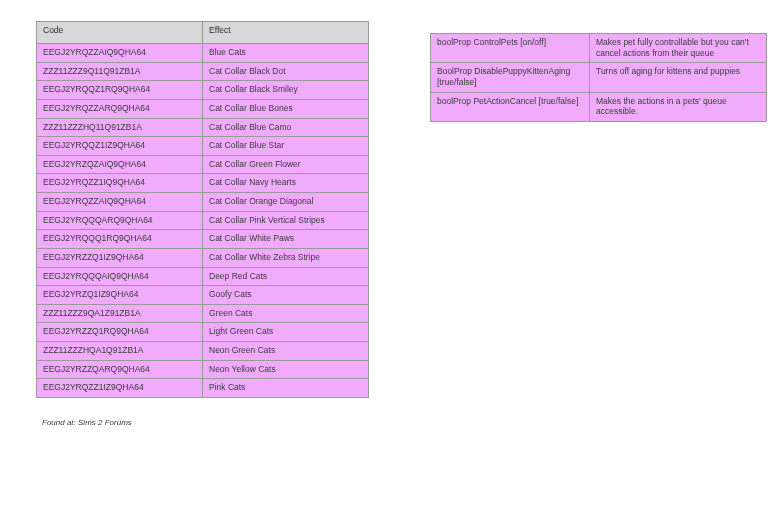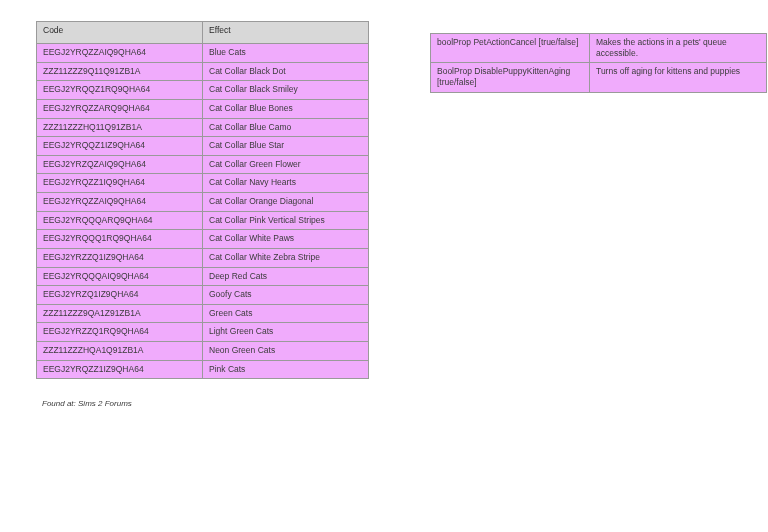--- a/index.html
+++ b/index.html
@@ -170,36 +170,44 @@
         </tr>
         <tr>
           <td class="code-cell">EEGJ2YRZZQ1RQ9QHA64</td>
           <td class="effect-cell">Light Green Cats</td>
         </tr>
         <tr>
           <td class="code-cell">ZZZ11ZZZHQA1Q91ZB1A</td>
           <td class="effect-cell">Neon Green Cats</td>
         </tr>
         <tr>
+          <td class="code-cell">EEGJ2YRZZQARQ9QHA64</td>
+          <td class="effect-cell">Neon Yellow Cats</td>
+        </tr>
+        <tr>
           <td class="code-cell">EEGJ2YRQZZ1IZ9QHA64</td>
           <td class="effect-cell">Pink Cats</td>
         </tr>
       </tbody>
     </table>
     <div class="source-note">Found at: Sims 2 Forums</div>
   </div>
 
   <div class="props-block">
     <table class="doc-table">
       <tbody>
         <tr>
+          <td class="prop-cell">boolProp ControlPets [on/off]</td>
+          <td class="desc-cell">Makes pet fully controllable but you can't cancel actions from their queue</td>
+        </tr>
+        <tr>
+          <td class="prop-cell">BoolProp DisablePuppyKittenAging [true/false]</td>
+          <td class="desc-cell">Turns off aging for kittens and puppies</td>
+        </tr>
+        <tr>
           <td class="prop-cell">boolProp PetActionCancel [true/false]</td>
           <td class="desc-cell">Makes the actions in a pets' queue accessible.</td>
-        </tr>
-        <tr>
-          <td class="prop-cell">BoolProp DisablePuppyKittenAging [true/false]</td>
-          <td class="desc-cell">Turns off aging for kittens and puppies</td>
         </tr>
       </tbody>
     </table>
   </div>
 
 </div>
 
 </body></html>

